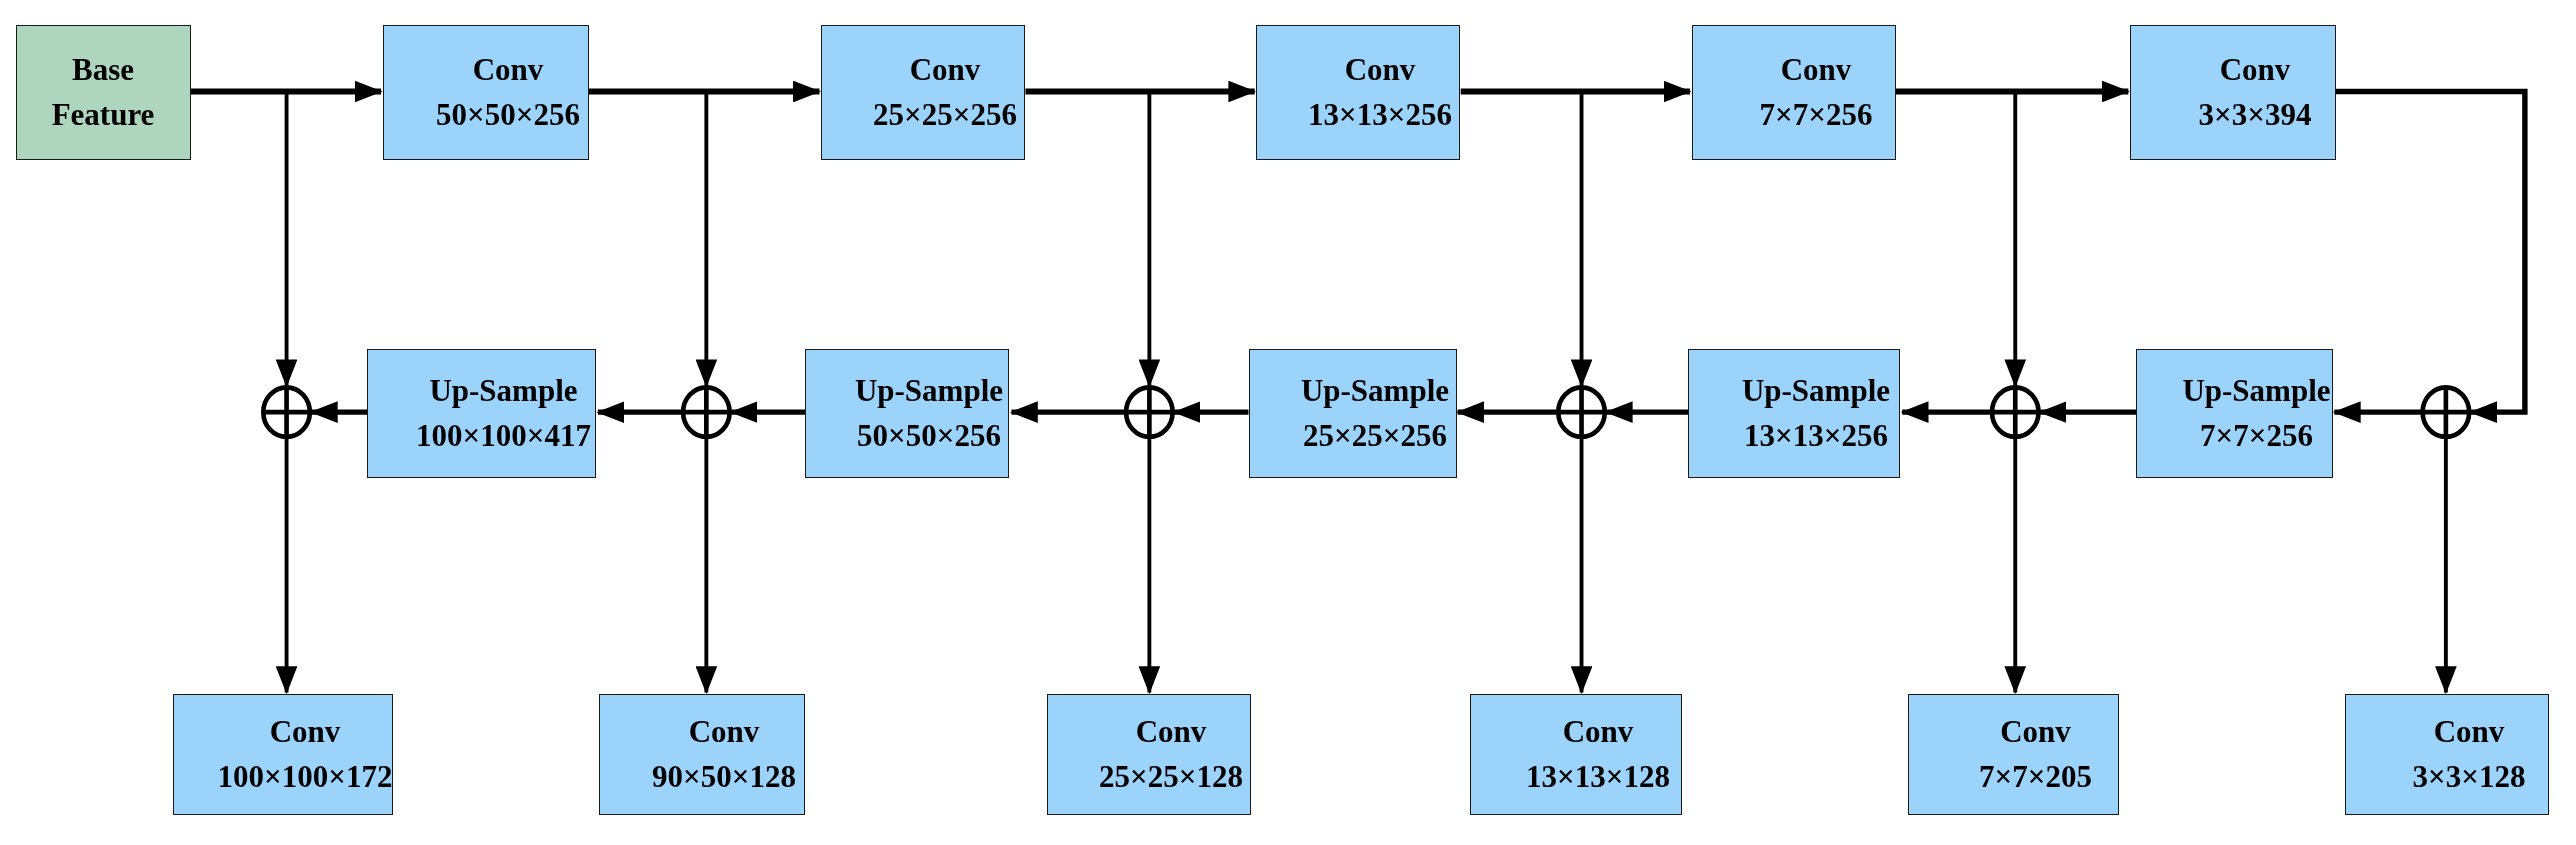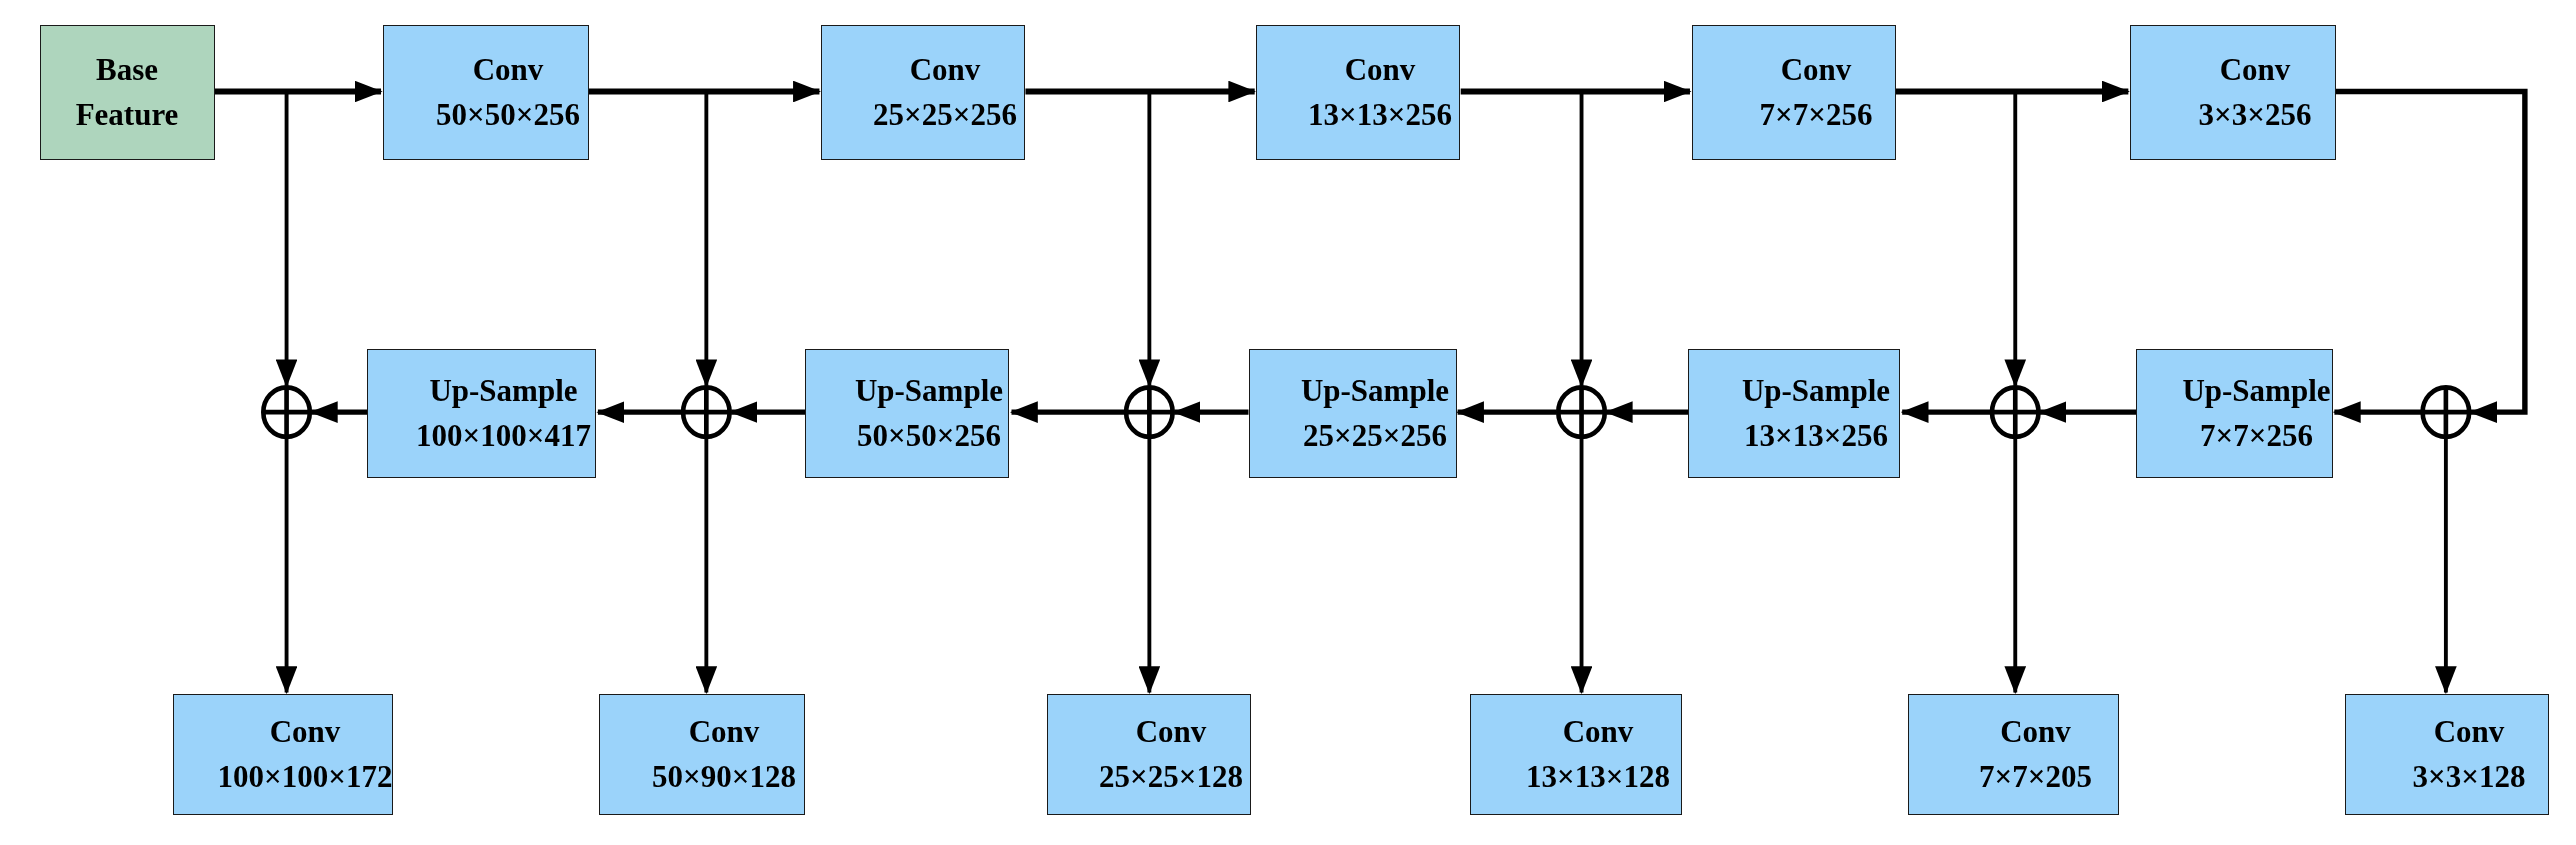--- a/index.html
+++ b/index.html
@@ -110,21 +110,21 @@
       <line x1="2572" y1="532" x2="2632" y2="532"></line>
       <line x1="2602" y1="500" x2="2602" y2="564"></line>
     </g>
     <g class="plus-node">
       <ellipse cx="3158" cy="532" rx="30" ry="32"></ellipse>
       <line x1="3128" y1="532" x2="3188" y2="532"></line>
       <line x1="3158" y1="500" x2="3158" y2="564"></line>
     </g>
   </svg>
 
-  <div class="box green" style="left:15.5px; top:25px; width:175px; height:135px;margin-left:24px;">
+  <div class="box green" style="left:15.5px; top:25px; width:175px; height:135px;">
     <span>Base</span>
     <span>Feature</span>
   </div>
   <div class="box blue" style="left:383px; top:25px; width:206px; height:135px;">
     <span>Conv</span>
     <span>50×50×256</span>
   </div>
   <div class="box blue" style="left:821px; top:25px; width:204px; height:135px;">
     <span>Conv</span>
     <span>25×25×256</span>
@@ -132,21 +132,21 @@
   <div class="box blue" style="left:1256px; top:25px; width:204px; height:135px;">
     <span>Conv</span>
     <span>13×13×256</span>
   </div>
   <div class="box blue" style="left:1692px; top:25px; width:204px; height:135px;">
     <span>Conv</span>
     <span>7×7×256</span>
   </div>
   <div class="box blue" style="left:2130px; top:25px; width:206px; height:135px;">
     <span>Conv</span>
-    <span>3×3×256</span>
+    <span>3×3×394</span>
   </div>
 
   <div class="box blue" style="left:367px; top:349px; width:229px; height:129px;">
     <span>Up-Sample</span>
     <span>100×100×417</span>
   </div>
   <div class="box blue" style="left:805px; top:349px; width:204px; height:129px;">
     <span>Up-Sample</span>
     <span>50×50×256</span>
   </div>
@@ -162,21 +162,21 @@
     <span>Up-Sample</span>
     <span>7×7×256</span>
   </div>
 
   <div class="box blue" style="left:173px; top:694px; width:220px; height:121px;">
     <span>Conv</span>
     <span>100×100×172</span>
   </div>
   <div class="box blue" style="left:599px; top:694px; width:206px; height:121px;">
     <span>Conv</span>
-    <span>50×90×128</span>
+    <span>90×50×128</span>
   </div>
   <div class="box blue" style="left:1047px; top:694px; width:204px; height:121px;">
     <span>Conv</span>
     <span>25×25×128</span>
   </div>
   <div class="box blue" style="left:1470px; top:694px; width:212px; height:121px;">
     <span>Conv</span>
     <span>13×13×128</span>
   </div>
   <div class="box blue" style="left:1908px; top:694px; width:211px; height:121px;">

